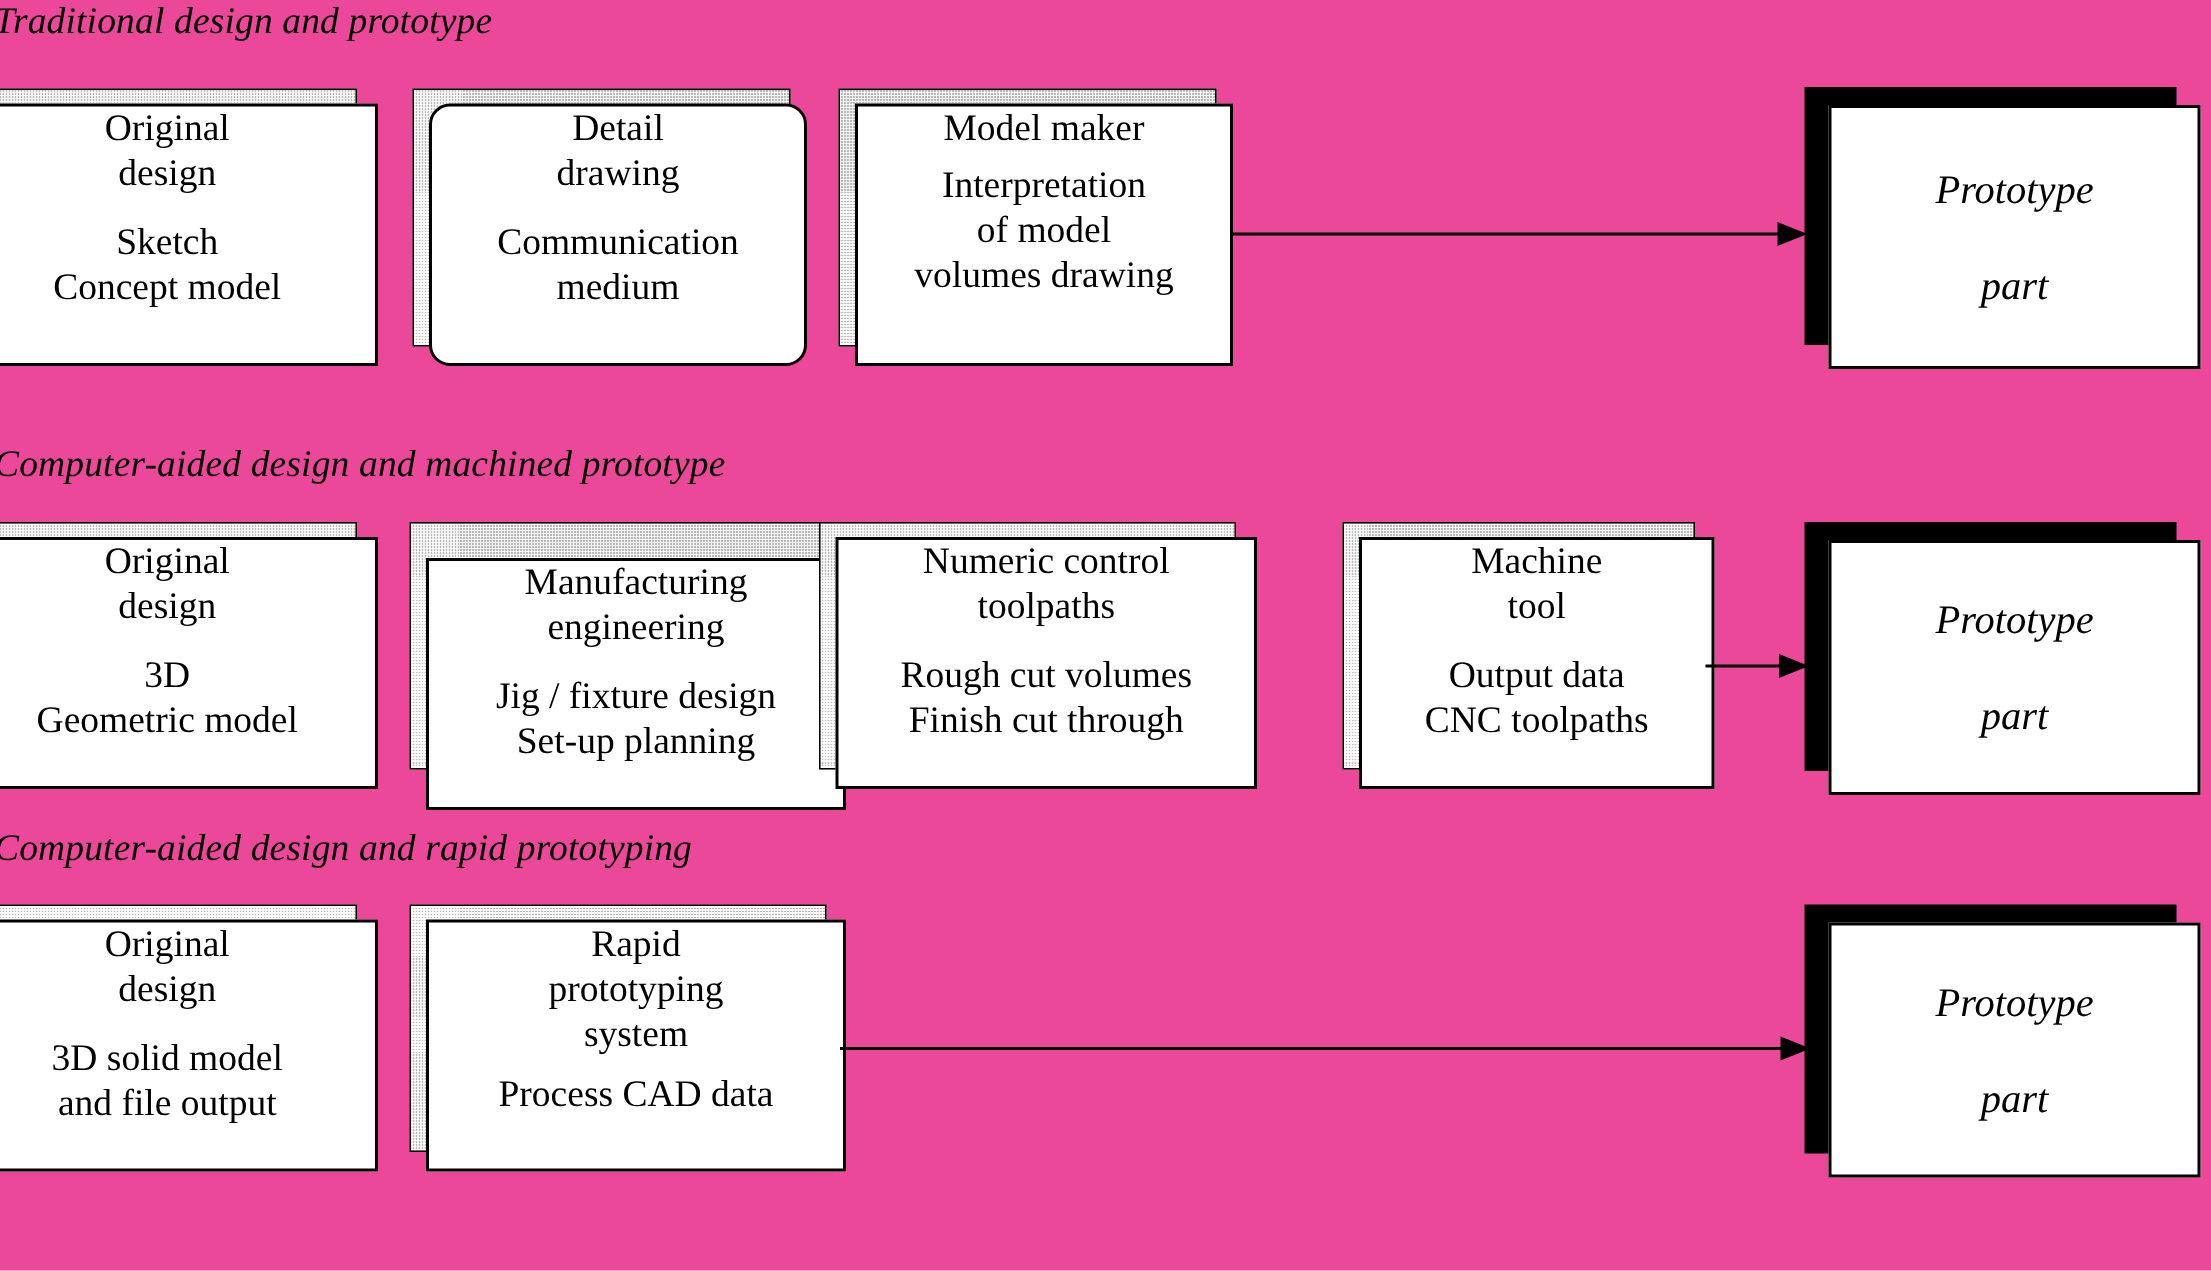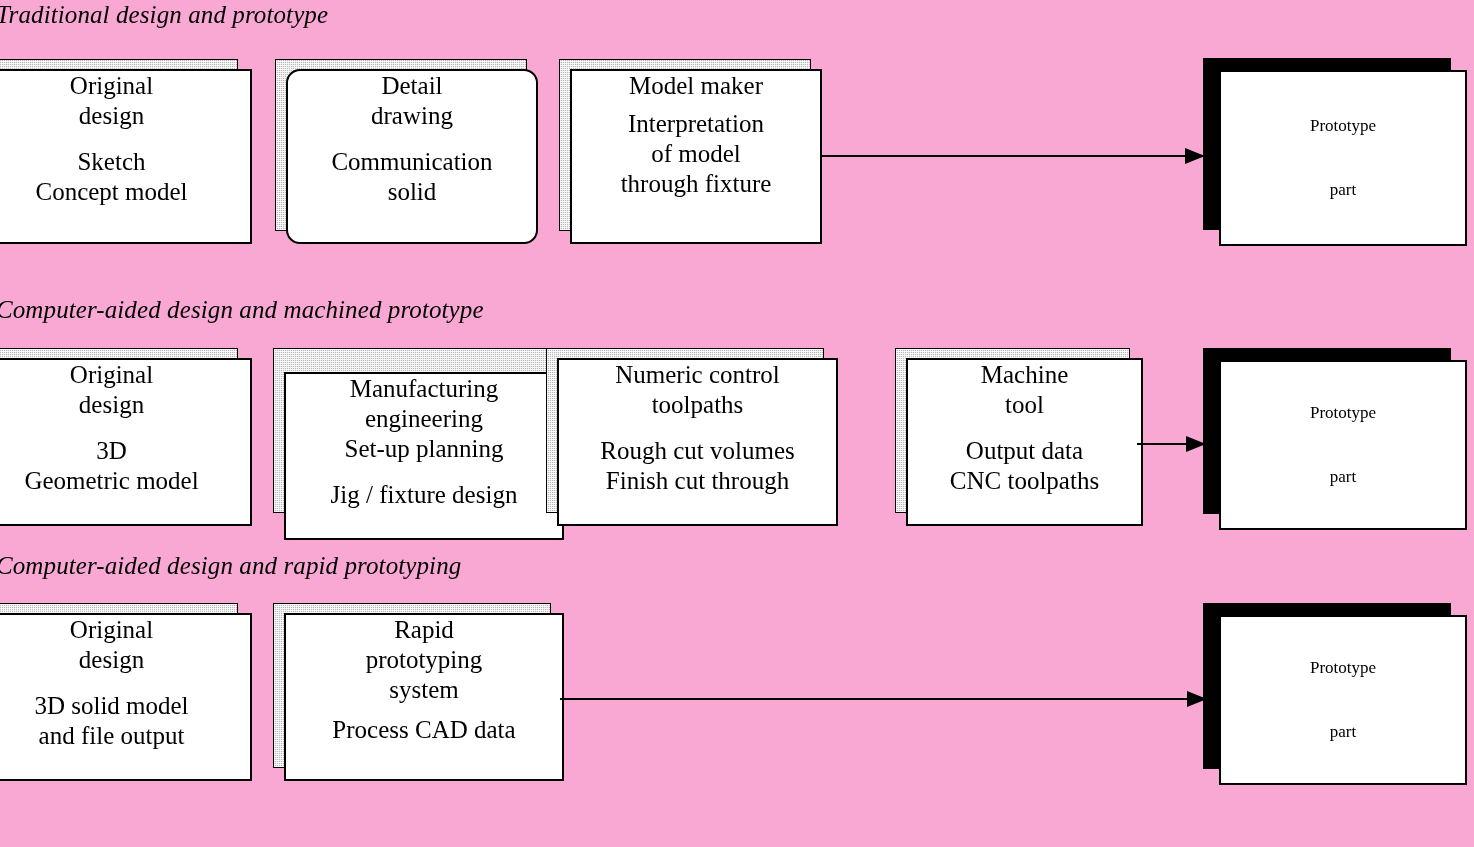--- a/index.html
+++ b/index.html
@@ -10,21 +10,21 @@
   }
   body {
     font-family: "Liberation Serif", "DejaVu Serif", serif;
     color: #000000;
   }
   #diagram {
     position: relative;
     width: 1474px;
     height: 847px;
     overflow: hidden;
-    background: #f9a8d4;
+    background: #ec4899;
   }
 
   
   .row-title {
     position: absolute;
     font-style: italic;
     font-size: 25px;
     line-height: 1;
     white-space: nowrap;
     letter-spacing: 0.1px;
@@ -89,21 +89,22 @@
     position: absolute;
     box-sizing: border-box;
     border: 2.5px solid #000;
     background: #ffffff;
     display: flex;
     flex-direction: column;
     align-items: center;
     justify-content: center;
   }
   .proto .proto-front .pline {
-    font-size: 17px;
+    font-style: italic;
+    font-size: 27px;
     line-height: 30px;
     white-space: nowrap;
   }
   .proto .proto-front .pline.second {
     margin-top: 34px;
   }
 
   
   .arrow {
     position: absolute;
@@ -145,33 +146,33 @@
     </div>
   </div>
 
   <div class="stack" style="left:275px; top:59px; width:265px; height:185px;">
     <div class="sheet-back" style="width:252px; height:172px;"></div>
     <div class="sheet-front" style="left:11px; top:10px; width:252px; height:175px;border-radius:14px;">
       <div class="lines">
         <div class="line">Detail</div>
         <div class="line">drawing</div>
         <div class="line gap-before">Communication</div>
-        <div class="line">solid</div>
+        <div class="line">medium</div>
       </div>
     </div>
   </div>
 
   <div class="stack" style="left:559px; top:59px; width:265px; height:185px;">
     <div class="sheet-back" style="width:252px; height:172px;"></div>
     <div class="sheet-front" style="left:11px; top:10px; width:252px; height:175px;">
       <div class="lines">
         <div class="line">Model maker</div>
         <div class="line gap-before" style="margin-top:8px;">Interpretation</div>
         <div class="line">of model</div>
-        <div class="line">through fixture</div>
+        <div class="line">volumes drawing</div>
       </div>
     </div>
   </div>
 
   <div class="arrow" style="left:820px; top:155px; width:385px;">
     <div class="shaft" style="width:368px;"></div>
     <div class="head" style="left:365px;"></div>
   </div>
 
   <div class="proto" style="left:1203px; top:58px; width:264px; height:190px;">
@@ -195,22 +196,22 @@
       </div>
     </div>
   </div>
 
   <div class="stack" style="left:273px; top:348px; width:291px; height:178px;">
     <div class="sheet-back" style="width:278px; height:165px;"></div>
     <div class="sheet-front" style="left:11px; top:24px; width:280px; height:168px;">
       <div class="lines">
         <div class="line">Manufacturing</div>
         <div class="line">engineering</div>
+        <div class="line gap-before">Jig / fixture design</div>
         <div class="line">Set-up planning</div>
-        <div class="line gap-before">Jig / fixture design</div>
       </div>
     </div>
   </div>
 
   <div class="stack" style="left:546px; top:348px; width:292px; height:178px;">
     <div class="sheet-back" style="width:278px; height:165px;"></div>
     <div class="sheet-front" style="left:11px; top:10px; width:281px; height:168px;">
       <div class="lines">
         <div class="line">Numeric control</div>
         <div class="line">toolpaths</div>

